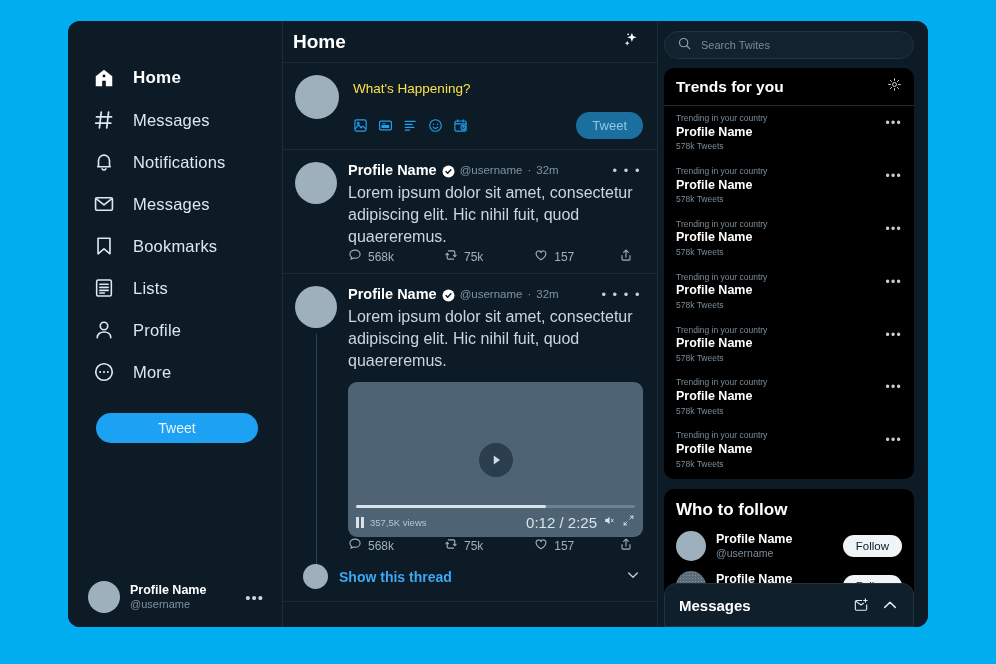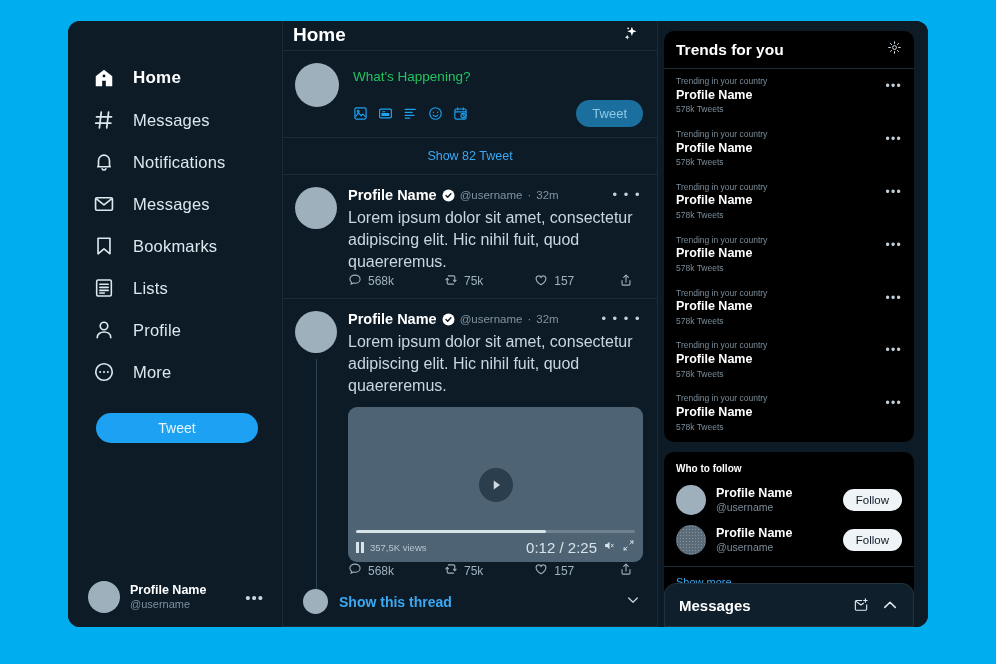--- a/index.html
+++ b/index.html
@@ -88,21 +88,21 @@
   .sparkle { cursor: pointer; }
 
   .composer {
     display: flex;
     padding: 12px 14px 10px 12px;
     gap: 12px;
     border-bottom: 1px solid #1b2c38;
   }
   .composer-avatar { width: 44px; height: 44px; border-radius: 50%; background: #9fb0bd; flex:0 0 44px; }
   .composer-right { flex: 1; display: flex; flex-direction: column; }
-  .composer-placeholder { font-size: 13.5px; color: #22c55e; padding: 6px 0 0 2px; }
+  .composer-placeholder { font-size: 13.5px; color: #fde047; padding: 6px 0 0 2px; }
   .composer-actions { display: flex; align-items: center; justify-content: space-between; margin-top: 16px; }
   .composer-icons { display: flex; gap: 7px; align-items: center; }
   .ci { cursor: pointer; width: 18px; height: 18px; display:flex; align-items:center; justify-content:center;}
   .tweet-btn-sm {
     background: #1a6f9e;
     color: #8fc9e6;
     border: none;
     border-radius: 15px;
     font-size: 13px;
     padding: 6px 16px;
@@ -215,21 +215,21 @@
     cursor: pointer;
     position: relative;
     justify-content: center;
   }
   .trend-text { flex: 1; line-height: 1.25; }
   .trend-cat { font-size: 8.5px; color: #7b8d9a; }
   .trend-name { font-size: 12.5px; font-weight: bold; color: #ffffff; margin: 1px 0; }
   .trend-count { font-size: 8.5px; color: #7b8d9a; }
   .trend-dots { color: #c1cfd9; font-size: 12px; letter-spacing: 1.3px; padding-top: 3px; cursor: pointer; }
 
-  .wtf-title { font-size: 10px; font-weight: bold; color: #ffffff; padding: 11px 12px 6px; }
+  .wtf-title { font-size: 17px; font-weight: bold; color: #ffffff; padding: 11px 12px 6px; }
   .wtf-item { display: flex; align-items: center; gap: 10px; padding: 5px 12px 5px 12px; }
   .wtf-avatar { width: 30px; height: 30px; border-radius: 50%; background: #9fb0bd; flex:0 0 30px; }
   .wtf-avatar.dotted {
     background: #5c6b78;
     background-image: radial-gradient(#8494a1 1px, transparent 1px);
     background-size: 3px 3px;
   }
   .wtf-text { flex: 1; line-height: 1.25; }
   .wtf-name { font-size: 12.5px; font-weight: bold; color: #ffffff; }
   .wtf-handle { font-size: 10.5px; color: #7b8d9a; }
@@ -412,21 +412,20 @@
                   <circle cx="16.3" cy="15.3" r="3.6" fill="#0d1b26"></circle>
                   <path d="M16.3 13.3v2.1l1.4.9" stroke-linecap="round"></path>
                 </svg>
             </span>
           </div>
           <button class="tweet-btn-sm">Tweet</button>
         </div>
       </div>
     </div>
 
-    <div class="show-tweets">Show 82 Tweet</div>
 
     <div class="tweet">
       <div class="tweet-avatar"></div>
       <div class="tweet-body">
         <div class="tweet-head">
           <span class="t-name">Profile Name</span>
           <span class="verified">
             <svg width="13" height="13" viewBox="0 0 24 24">
                 <circle cx="12" cy="12" r="11" fill="#ffffff"></circle>
                 <path d="M7.4 12.2l3 3 6-6.4" fill="none" stroke="#0d1b26" stroke-width="2.6" stroke-linecap="round" stroke-linejoin="round"></path>
@@ -580,20 +579,29 @@
       <span class="st-chevron">
         <svg width="16" height="16" viewBox="0 0 24 24" fill="none" stroke="#c1cfd9" stroke-width="2" stroke-linecap="round" stroke-linejoin="round">
             <path d="M5.5 9 12 15.4 18.5 9"></path>
           </svg>
       </span>
     </div>
   </div>
 
   <div class="right">
 
+    <div class="search-box">
+      <span>
+        <svg width="15" height="15" viewBox="0 0 24 24" fill="none" stroke="#8ea1af" stroke-width="1.9" stroke-linecap="round">
+            <circle cx="10.6" cy="10.6" r="6.6"></circle>
+            <path d="M15.6 15.6 20.5 20.5"></path>
+          </svg>
+      </span>
+      <input class="search-input" placeholder="Search Twites" style="">
+    </div>
 
     <div class="panel">
       <div class="panel-head">
         <span class="panel-title">Trends for you</span>
         <span>
           <svg width="15" height="15" viewBox="0 0 24 24" fill="none" stroke="#d4dee6" stroke-width="1.6">
               <circle cx="12" cy="12" r="3.1"></circle>
               <path d="M12 2.8v2.6M12 18.6v2.6M21.2 12h-2.6M5.4 12H2.8M18.5 5.5l-1.8 1.8M7.3 16.7l-1.8 1.8M18.5 18.5l-1.8-1.8M7.3 7.3 5.5 5.5" stroke-linecap="round"></path>
             </svg>
         </span>

